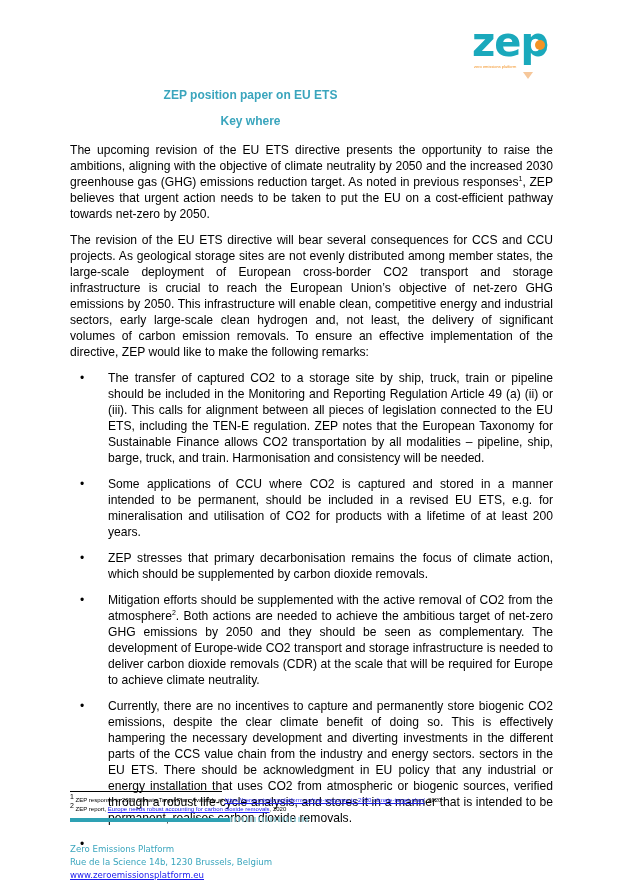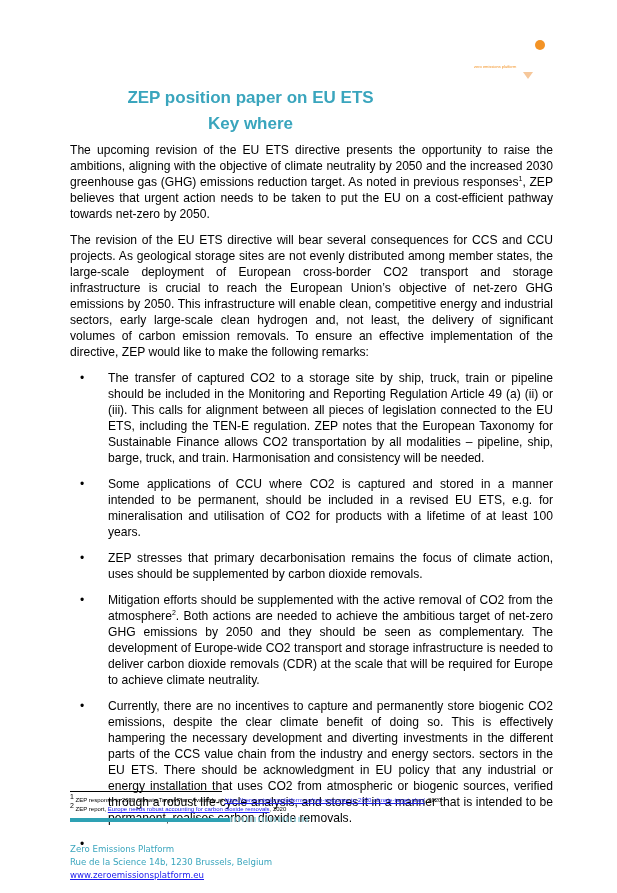--- a/index.html
+++ b/index.html
@@ -2,56 +2,57 @@
 <html><head>
 <meta charset="utf-8">
 <style>
   html, body { margin: 0; padding: 0; background: #ffffff; }
   body { width: 617px; height: 893px; position: relative; overflow: hidden; font-family: "Liberation Sans", sans-serif; color: #000; }
   .logo { position: absolute; left: 472px; top: 22px; width: 90px; height: 62px; }
   .logo-word { position: absolute; left: 0; top: 0; font-family: "DejaVu Sans", sans-serif; font-size: 40px; font-weight: bold; color: #1aa9bc; letter-spacing: -1px; line-height: 40px; }
   .logo-dot { position: absolute; left: 63px; top: 18px; width: 10px; height: 10px; border-radius: 50%; background: #f39325; }
   .logo-tag { position: absolute; left: 2px; top: 42px; font-size: 4px; color: #f39325; white-space: nowrap; }
   .logo-arrow { position: absolute; left: 51px; top: 50px; width: 0; height: 0; border-left: 5px solid transparent; border-right: 5px solid transparent; border-top: 7px solid #f6c79a; }
-  .title { position: absolute; left: 0; width: 501px; text-align: center; color: #3aa5bd; font-weight: bold; font-size: 17px; }
+  .title { position: absolute; left: 0; width: 501px; text-align: center; color: #3aa5bd; font-weight: bold; font-size: 12px; }
   .t1 { top: 88px; }
   .t2 { top: 114px; }
   .content { position: absolute; left: 70px; top: 142px; width: 483px; font-size: 12.1px; line-height: 16px; }
   .content p { margin: 0 0 10px 0; text-align: justify; }
   .content ul { margin: 0; padding: 0; list-style: none; }
   .content li { position: relative; padding-left: 38px; margin: 0 0 10px 0; text-align: justify; }
   .bullet { position: absolute; left: 10px; top: 0; }
   sup { font-size: 7px; line-height: 0; vertical-align: super; }
   .fn-rule { position: absolute; left: 70px; top: 791px; width: 152px; height: 1px; background: #000; }
   .footnotes { position: absolute; left: 70px; top: 796px; font-size: 6px; line-height: 9px; white-space: nowrap; }
   .footnotes a { color: #1a1aee; text-decoration: underline; }
   .bar { position: absolute; left: 70px; top: 818px; width: 160px; height: 4px; background: #2ea1b4; }
   .bar-fade { position: absolute; left: 230px; top: 817px; width: 80px; height: 5px; background: repeating-linear-gradient(90deg, #8ccfd9 0 2px, transparent 2px 4px); opacity: 0.7; }
   .address { position: absolute; left: 70px; top: 843px; font-family: "DejaVu Sans", sans-serif; font-size: 8.6px; line-height: 13px; color: #3aa5bd; }
   .address a { color: #1a1aee; text-decoration: underline; margin-top: 24px; }
 </style>
 </head>
 <body>
 
 <div class="logo">
+  <span class="logo-word">zep</span>
   <span class="logo-dot"></span>
   <span class="logo-tag">zero emissions   platform</span>
   <span class="logo-arrow"></span>
 </div>
 
 <div class="title t1">ZEP position paper on EU ETS</div>
 <div class="title t2">Key where</div>
 
 <div class="content">
   <p><span>The upcoming revision of the EU ETS directive presents the opportunity to raise the ambitions, aligning with the objective of climate neutrality by 2050 and the increased 2030 greenhouse gas (GHG) emissions reduction target. As noted in previous responses</span><sup>1</sup><span>, ZEP believes that urgent action needs to be taken to put the EU on a cost-efficient pathway towards net-zero by 2050.</span></p>
   <p>The revision of the EU ETS directive will bear several consequences for CCS and CCU projects. As geological storage sites are not evenly distributed among member states, the large-scale deployment of European cross-border CO2 transport and storage infrastructure is crucial to reach the European Union’s objective of net-zero GHG emissions by 2050. This infrastructure will enable clean, competitive energy and industrial sectors, early large-scale clean hydrogen and, not least, the delivery of significant volumes of carbon emission removals. To ensure an effective implementation of the directive, ZEP would like to make the following remarks:</p>
   <ul>
     <li><span class="bullet">•</span><span>The transfer of captured CO2 to a storage site by ship, truck, train or pipeline should be included in the Monitoring and Reporting Regulation Article 49 (a) (ii) or (iii). This calls for alignment between all pieces of legislation connected to the EU ETS, including the TEN-E regulation. ZEP notes that the European Taxonomy for Sustainable Finance allows CO2 transportation by all modalities – pipeline, ship, barge, truck, and train. Harmonisation and consistency will be needed.</span></li>
-    <li><span class="bullet">•</span><span>Some applications of CCU where CO2 is captured and stored in a manner intended to be permanent, should be included in a revised EU ETS, e.g. for mineralisation and utilisation of CO2 for products with a lifetime of at least 100 years.</span></li>
-    <li><span class="bullet">•</span><span>ZEP stresses that primary decarbonisation remains the focus of climate action, uses should be supplemented by carbon dioxide removals.</span></li>
+    <li><span class="bullet">•</span><span>Some applications of CCU where CO2 is captured and stored in a manner intended to be permanent, should be included in a revised EU ETS, e.g. for mineralisation and utilisation of CO2 for products with a lifetime of at least 200 years.</span></li>
+    <li><span class="bullet">•</span><span>ZEP stresses that primary decarbonisation remains the focus of climate action, which should be supplemented by carbon dioxide removals.</span></li>
     <li><span class="bullet">•</span><span>Mitigation efforts should be supplemented with the active removal of CO2 from the atmosphere</span><sup>2</sup><span>. Both actions are needed to achieve the ambitious target of net-zero GHG emissions by 2050 and they should be seen as complementary. The development of Europe-wide CO2 transport and storage infrastructure is needed to deliver carbon dioxide removals (CDR) at the scale that will be required for Europe to achieve climate neutrality.</span></li>
     <li><span class="bullet">•</span><span>Currently, there are no incentives to capture and permanently store biogenic CO2 emissions, despite the clear climate benefit of doing so. This is effectively hampering the necessary development and diverting investments in the different parts of the CCS value chain from the industry and energy sectors. sectors in the EU ETS. There should be acknowledgment in EU policy that any industrial or energy installation that uses CO2 from atmospheric or biogenic sources, verified through a robust life-cycle analysis, and stores it in a manner that is intended to be permanent, realises carbon dioxide removals.</span></li>
     <li><span class="bullet">•</span></li>
   </ul>
 </div>
 
 <div class="fn-rule"></div>
 <div class="footnotes">
   <div><sup>1</sup><span> ZEP response to 2030 Climate Target Plan, Available at </span><a>https://zeroemissionsplatform.eu/zep-response-to-2030-climate-target-plan/</a><span>, 2020</span></div>
   <div><sup>2</sup><span> ZEP report, </span><a>Europe needs robust accounting for carbon dioxide removals</a><span>, 2020</span></div>

